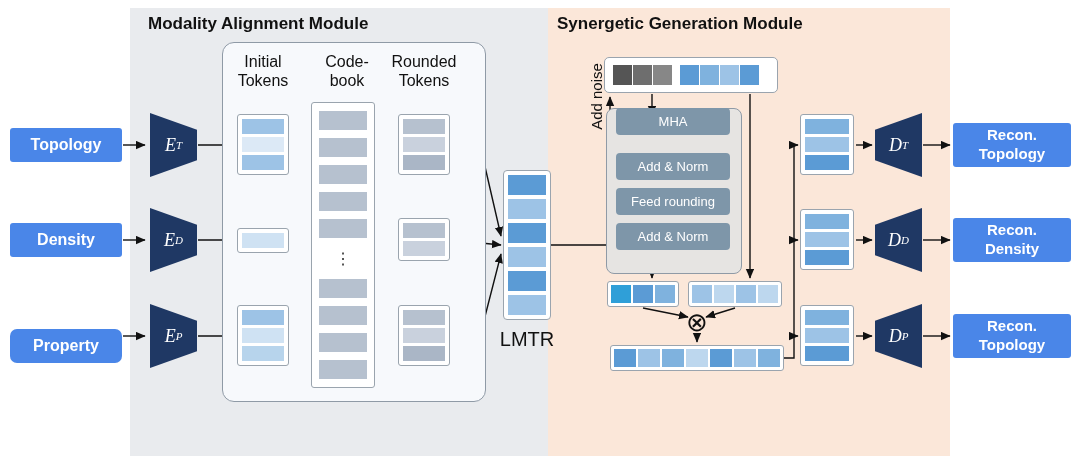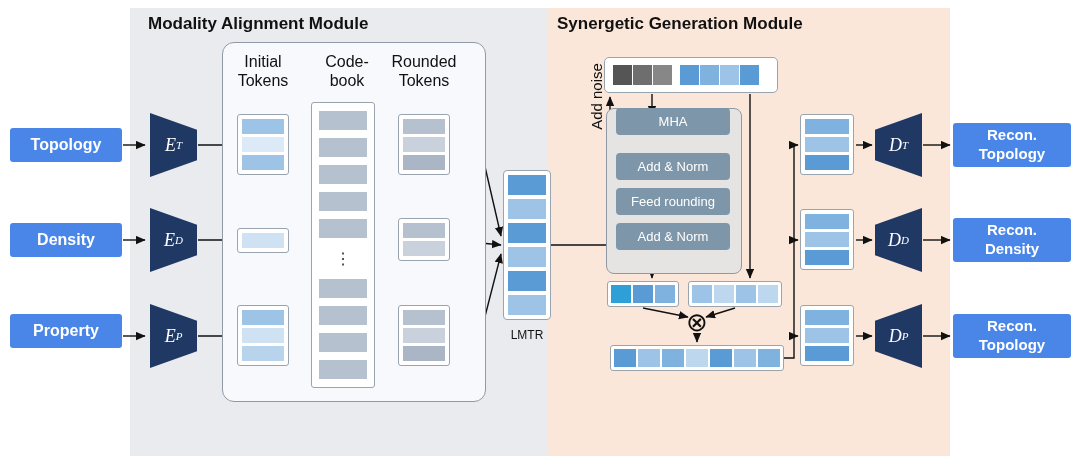--- a/index.html
+++ b/index.html
@@ -28,21 +28,21 @@
        display:flex;flex-direction:column;gap:3px;padding:4px;}
   .tokens .bar{width:42px;height:15px;}
   .rightstack .bar{width:44px;height:15px;}
   .codebook{position:absolute;left:311px;top:102px;width:64px;height:286px;
        background:#fff;border:1px solid #9aa4ae;border-radius:3px;
        display:flex;flex-direction:column;align-items:center;justify-content:space-between;
        padding:8px 0;box-sizing:border-box;}
   .cb-group{display:flex;flex-direction:column;gap:8px;}
   .cb-group .bar{width:48px;height:19px;}
   .dots{font-size:16px;line-height:16px;color:#333;}
-  .caption{position:absolute;font-size:12px;color:#111;text-align:center;}
+  .caption{position:absolute;font-size:20px;color:#111;text-align:center;}
   .lmtr{position:absolute;left:503px;top:170px;width:48px;background:#fff;
        border:1px solid #9aa4ae;border-radius:4px;display:flex;flex-direction:column;
        gap:4px;padding:4px;box-sizing:border-box;}
   .lmtr .bar{width:38px;height:20px;}
   .noise-box{position:absolute;left:604px;top:57px;width:174px;height:36px;background:#fff;
        border:1px solid #9aa4ae;border-radius:5px;display:flex;align-items:center;
        gap:8px;padding:0 8px;box-sizing:border-box;}
   .noisegroup{display:flex;gap:1px;}
   .noisegroup .bar{width:19px;height:20px;}
   .add-noise{position:absolute;left:551px;top:88px;width:90px;text-align:center;
@@ -118,21 +118,21 @@
       <line x1="923" y1="240" x2="950" y2="240" marker-end="url(#ah)"></line>
       <line x1="923" y1="336" x2="950" y2="336" marker-end="url(#ah)"></line>
     </g>
   </svg>
 
   <div class="module-title" style="left:557px;top:14px;">Synergetic Generation Module</div>
   <div class="module-title" style="left:148px;top:14px;">Modality Alignment Module</div>
 
   <div class="io in" style="top:128px;">Topology</div>
   <div class="io in" style="top:223px;">Density</div>
-  <div class="io in" style="top:314px;">Property</div>
+  <div class="io in" style="top:329px;border-radius:7px;">Property</div>
 
   <div class="trap enc" style="top:113px;">
     <span>E</span>
       <sub>T</sub>
   </div>
   <div class="trap enc" style="top:208px;">
     <span>E</span>
       <sub>D</sub>
   </div>
   <div class="trap enc" style="top:304px;">

